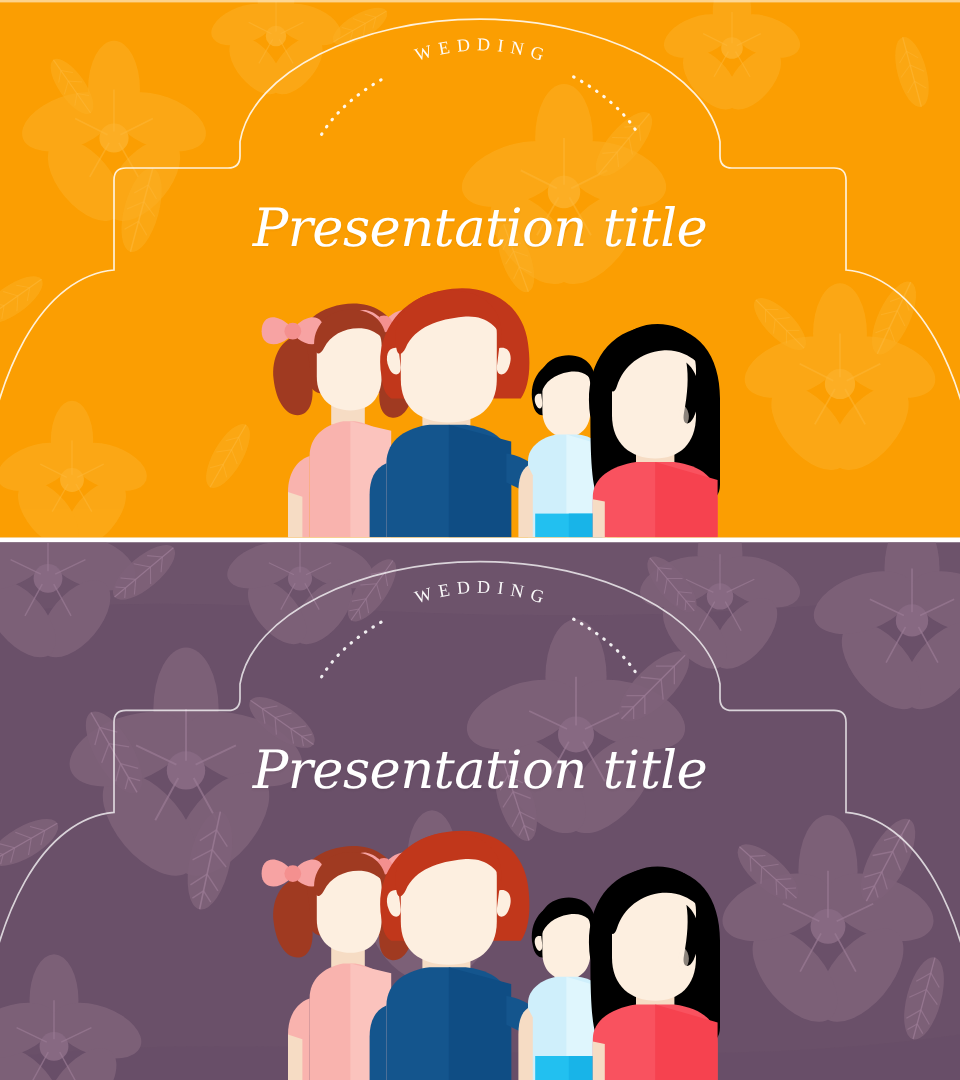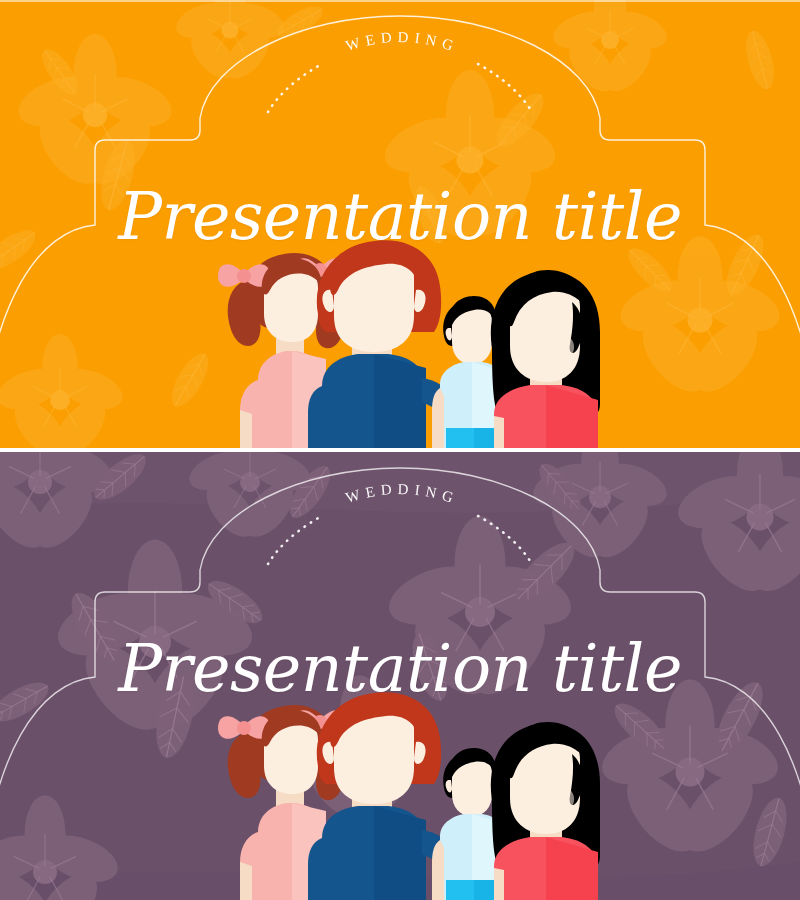--- a/index.html
+++ b/index.html
@@ -38,21 +38,21 @@
   }
 
   .title{
     position:absolute;
     left:0;right:0;
     text-align:center;
     font-family:"DejaVu Serif", serif;
     font-style:italic;
     font-weight:400;
     color:#ffffff;
-    font-size:65px;
+    font-size:44px;
     line-height:1;
     letter-spacing:-0.5px;
     white-space:nowrap;
     text-shadow:0 1px 2px rgba(0,0,0,.06);
   }
   #title-orange{top:140px;}
   #title-purple{top:140px;}
 
   .family{
     position:absolute;

